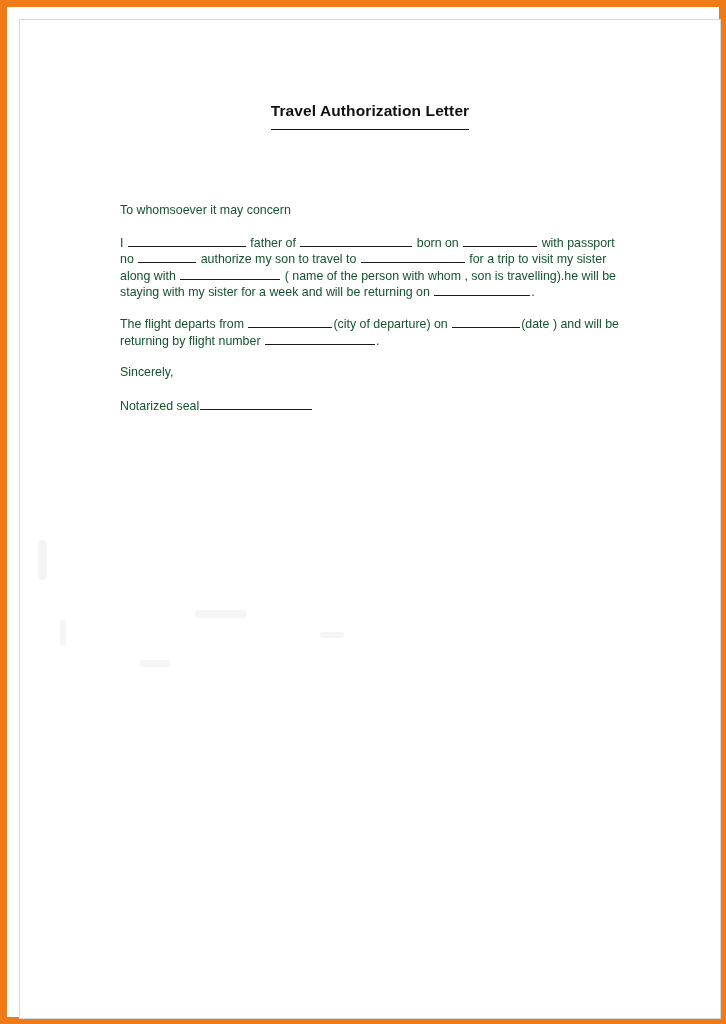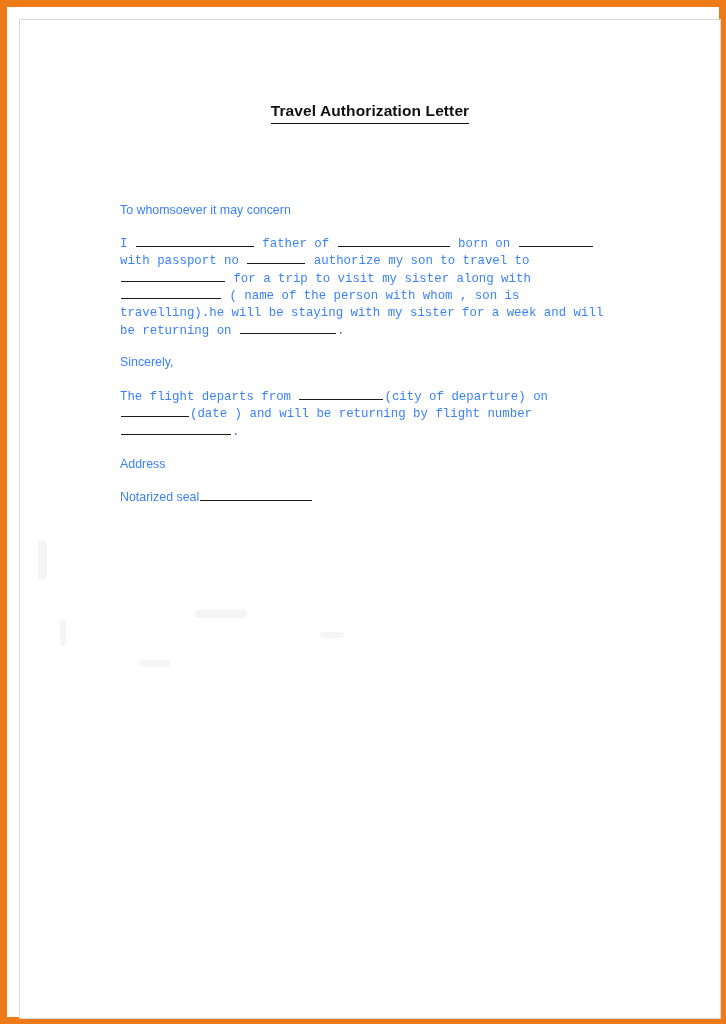--- a/index.html
+++ b/index.html
@@ -43,39 +43,38 @@
     top: 82px;
     width: 100%;
     text-align: center;
     font-size: 15.5px;
     font-weight: bold;
     color: #111111;
     letter-spacing: 0.1px;
   }
   .doc-title span {
     border-bottom: 1.6px solid #111111;
-    padding-bottom: 4px;
+    padding-bottom: 10px;
   }
 
   .body-block {
     position: absolute;
     left: 100px;
     top: 182px;
     width: 500px;
-    color: #3b82f6;
+    color: #14532d;
     font-size: 12.4px;
     line-height: 16.6px;
   }
 
   .para {
     margin: 0 0 16px 0;
   }
   .para.tight {
     margin-bottom: 15px;
-    font-family: Liberation Mono, monospace;
   }
   .para.sign {
     margin-bottom: 17px;
   }
 
   .u-line {
     display: inline-block;
     border-bottom: 1px solid #1b1b1b;
     height: 11px;
     vertical-align: baseline;
@@ -144,36 +143,33 @@
         <span>with passport no</span>
         <span class="u-line u-w-75"></span>
         <span>authorize my son to travel to</span>
         <span class="u-line u-w-135"></span>
         <span>for a trip to visit my sister along with</span>
         <span class="u-line u-w-130"></span>
         <span>( name of the person with whom , son is travelling).he will be staying with my sister for a week and will be returning on</span>
         <span class="u-line u-w-125"></span><span>.</span>
       </p>
 
-      <p class="para sign">
-        <span>Sincerely,</span>
-      </p>
-
       <p class="para tight">
         <span>The flight departs from</span>
         <span class="u-line u-w-110"></span><span>(city of departure) on</span>
         <span class="u-line u-w-90"></span><span>(date )</span>
         <span>and will be returning by flight number</span>
         <span class="u-line u-w-145"></span><span>.</span>
       </p>
 
+      <p class="para sign">
+        <span>Sincerely,</span>
+      </p>
 
-      <p class="para sign">
-        <span>Address</span>
-      </p>
+
 
 
       <p class="para">
         <span>Notarized seal</span><span class="notarized-line"></span>
       </p>
 
     </div>
   </div>
 </div>
 

